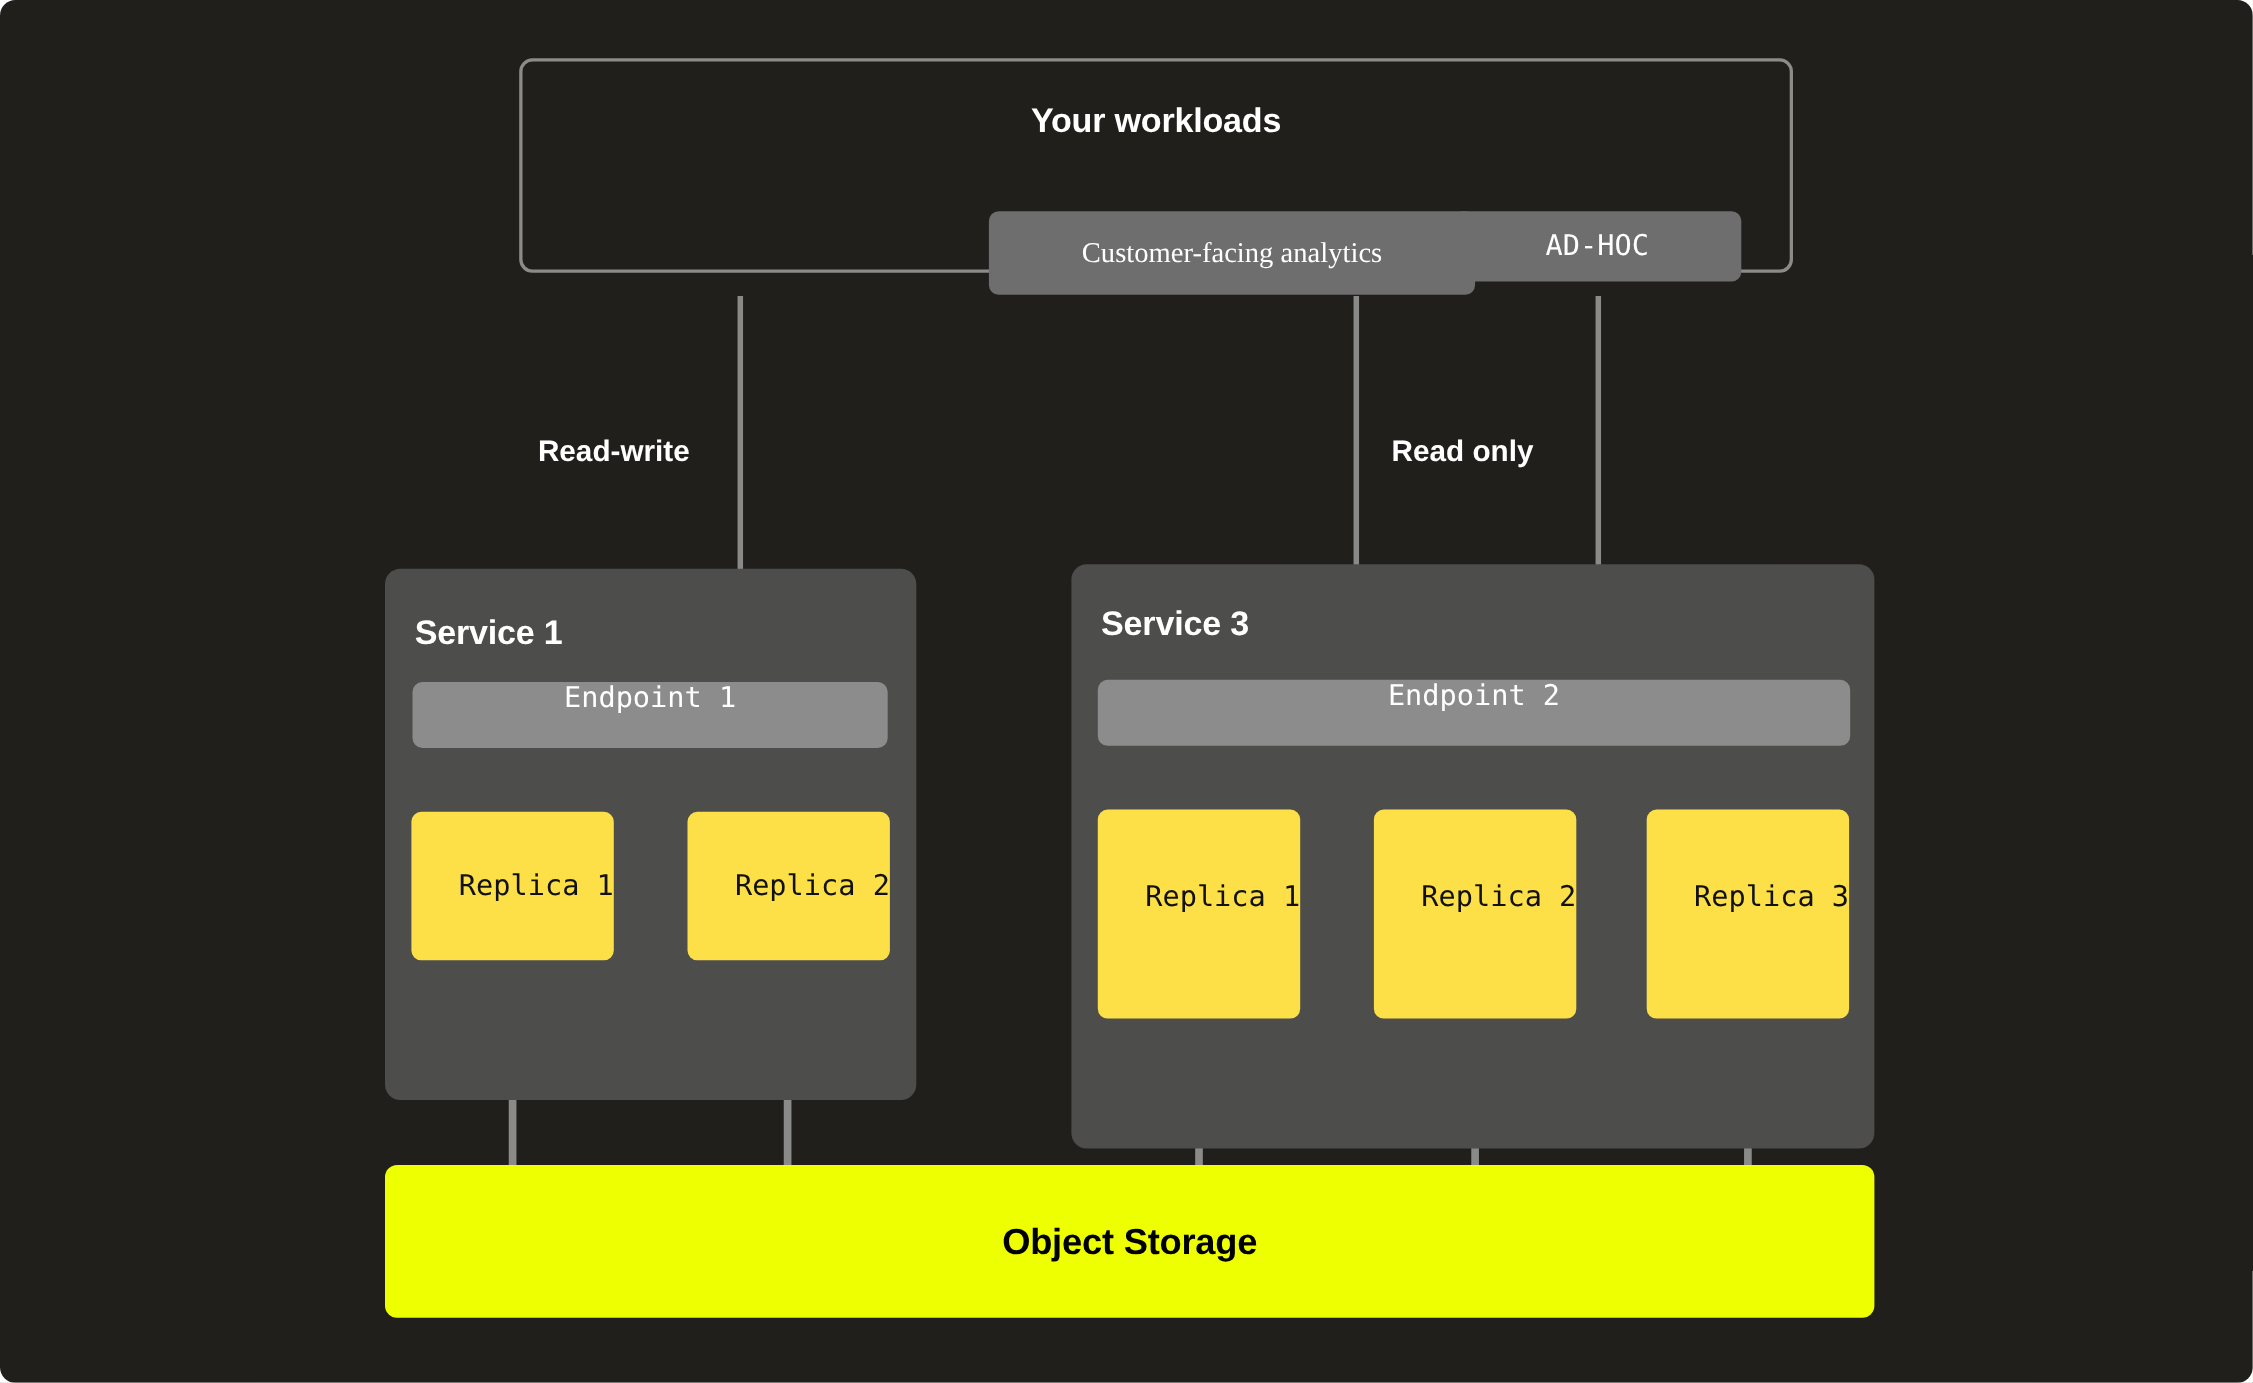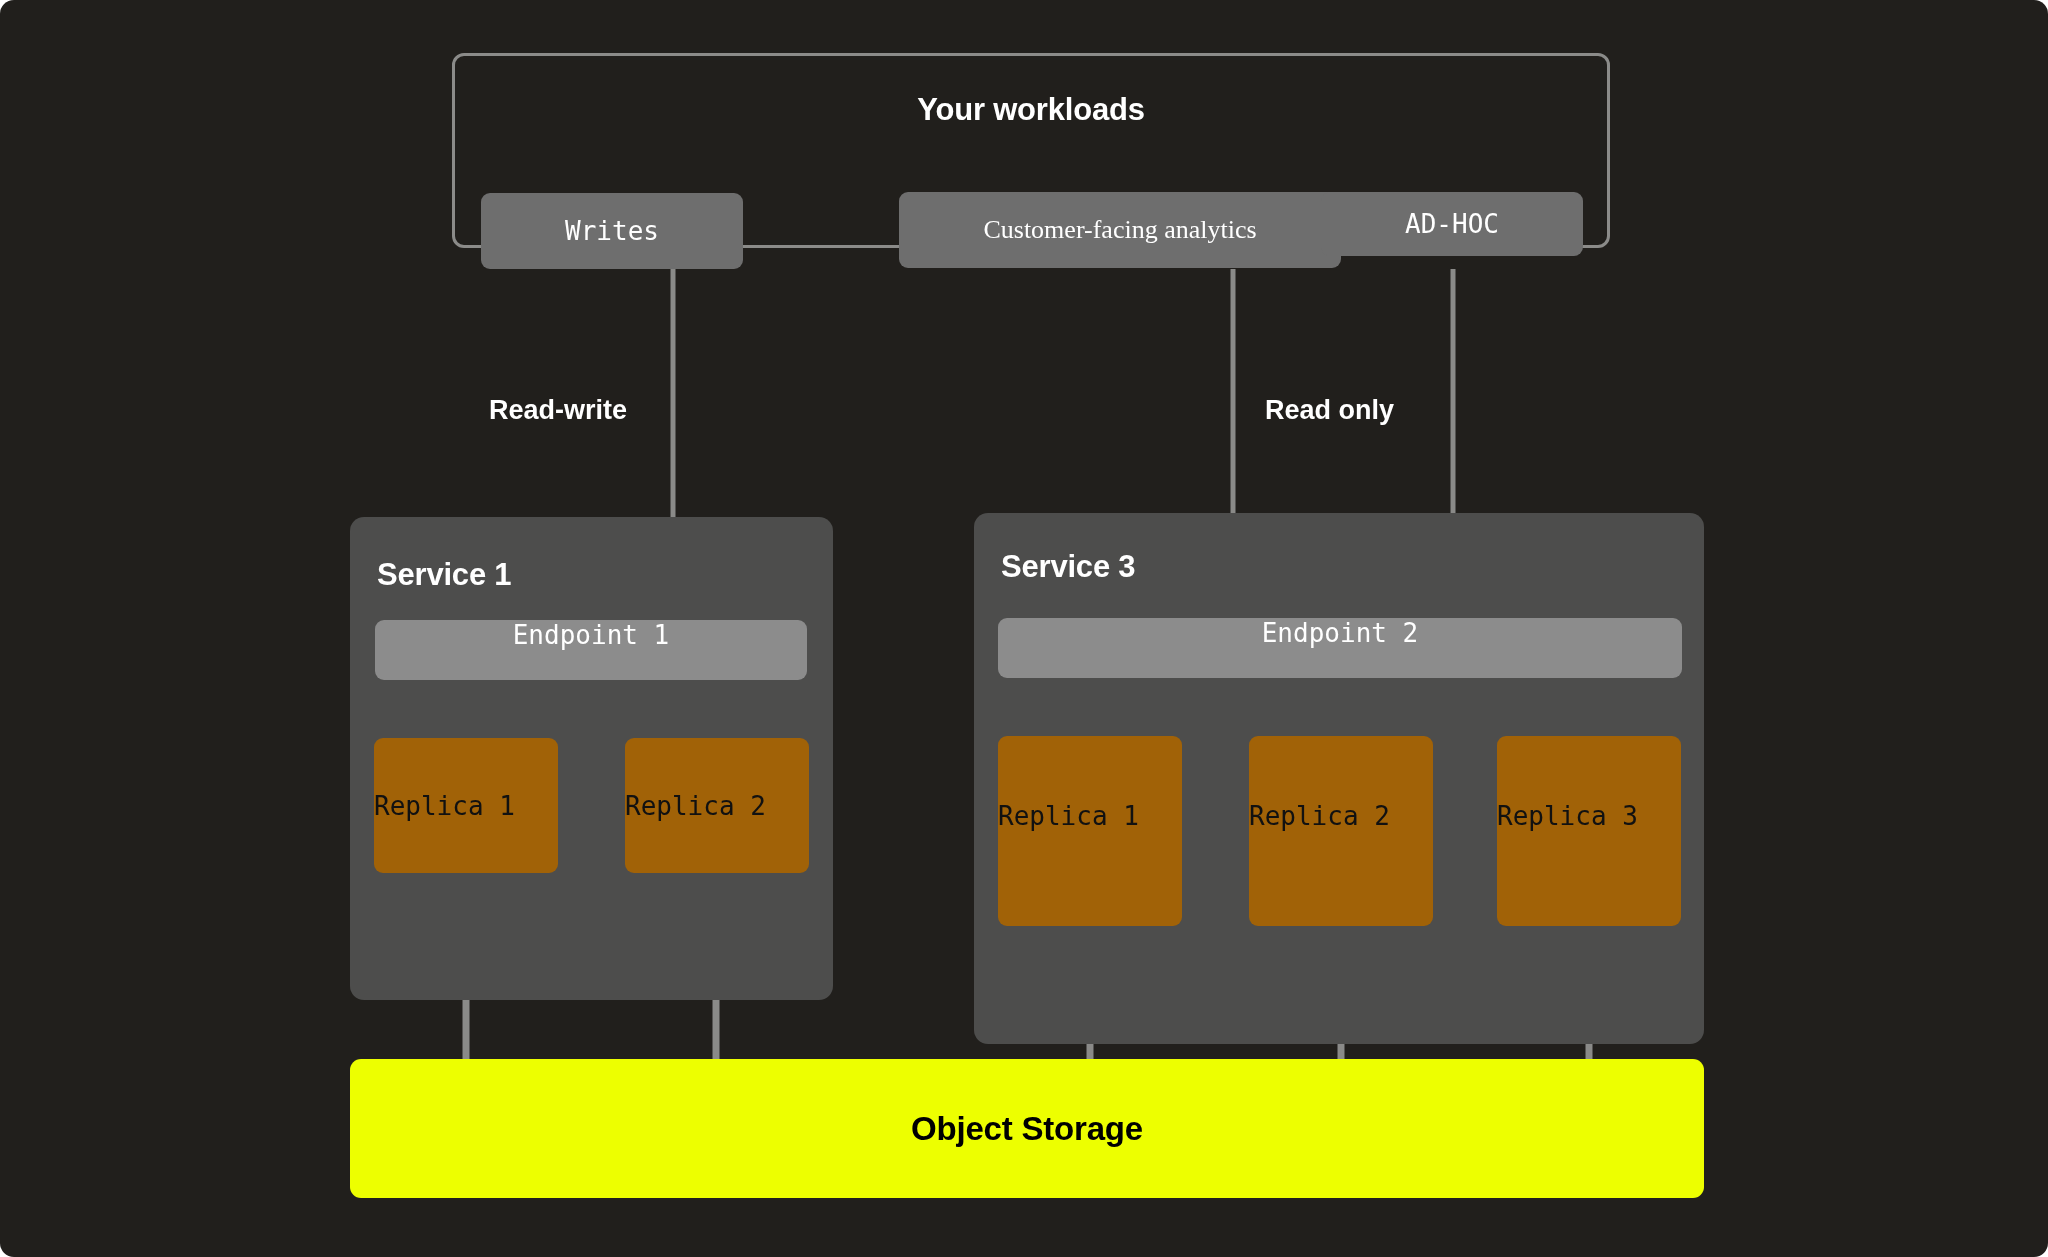--- a/index.html
+++ b/index.html
@@ -29,21 +29,21 @@
     position: absolute;
     left: 0; top: 0;
     width: 2048px;
     height: 1257px;
     pointer-events: none;
   }
 
   
   .workloads-box {
     position: absolute;
-    left: 452px;
+    left: 472px;
     top: 53px;
     width: 1158px;
     height: 195px;
     border: 3px solid #8b8b89;
     border-radius: 12px;
     box-sizing: border-box;
   }
   .workloads-title {
     position: absolute;
     left: 0;
@@ -115,28 +115,28 @@
     display: flex;
     justify-content: center;
     box-sizing: border-box;
   }
   .ep-1 { left: 375px;  top: 620px; width: 432px; height: 60px; }
   .ep-2 { left: 998px;  top: 618px; width: 684px; height: 60px; }
 
   
   .replica {
     position: absolute;
-    background: #a16207;
+    background: #fde047;
     border-radius: 9px;
     color: #111111;
     font-family: "DejaVu Sans Mono", "Liberation Mono", monospace;
     font-size: 26px;
     box-sizing: border-box;
     display: flex;
-    justify-content: flex-start;
+    justify-content: flex-end;
   }
   .replica span { pointer-events: none; }
 
   
   .rep-s1 { width: 184px; height: 135px; top: 738px; align-items: center; }
   .rep-s1-1 { left: 374px; }
   .rep-s1-2 { left: 625px; }
 
   
   .rep-s2 { width: 184px; height: 190px; top: 736px; align-items: flex-start; }
@@ -187,23 +187,20 @@
 
     <line x1="1090" y1="678" x2="1090" y2="1062" stroke="#8A8A88" stroke-width="7"></line>
     <line x1="1341" y1="678" x2="1341" y2="1062" stroke="#8A8A88" stroke-width="7"></line>
     <line x1="1589" y1="678" x2="1589" y2="1062" stroke="#8A8A88" stroke-width="7"></line>
   </svg>
 
   <div class="workloads-box">
     <div class="workloads-title">Your workloads</div>
   </div>
 
-  <div class="wl-chip chip-writes">
-    <span>Writes</span>
-  </div>
   <div class="wl-chip chip-analytics">
     <span>Customer-facing analytics</span>
   </div>
   <div class="wl-chip chip-adhoc">
     <span>AD-HOC</span>
   </div>
 
   <div class="edge-label label-readwrite">Read-write</div>
   <div class="edge-label label-readonly">Read only</div>
 

